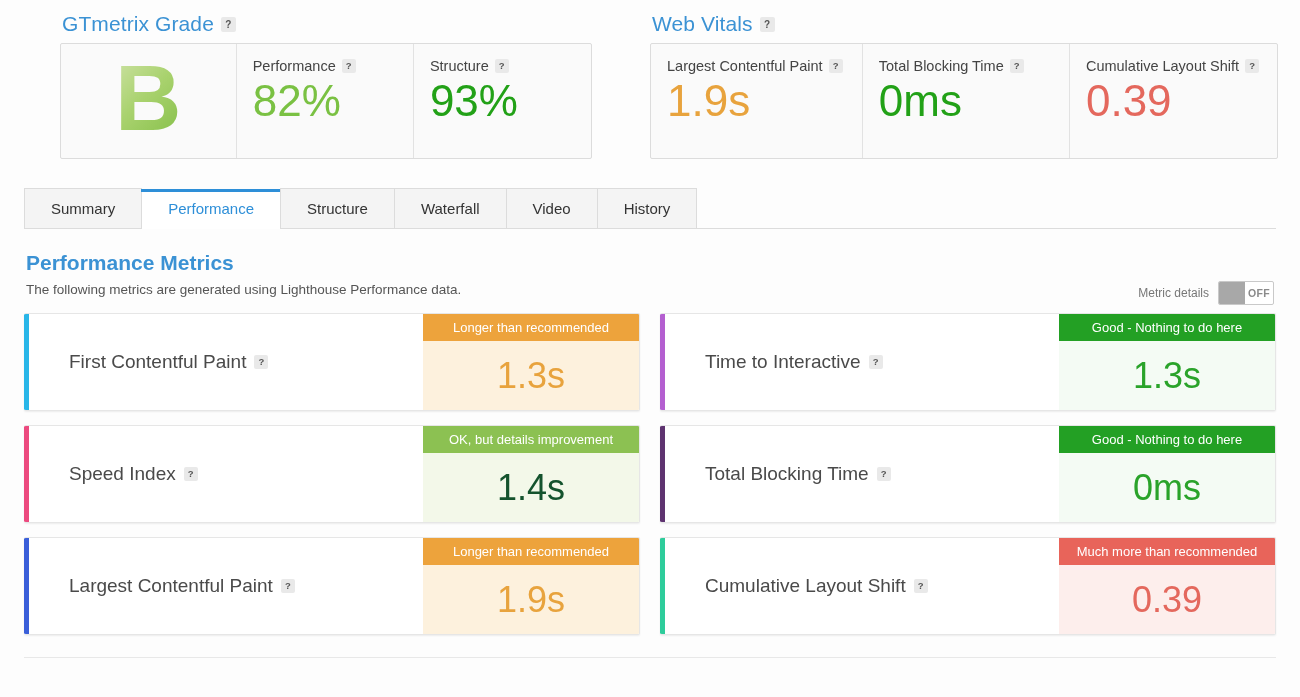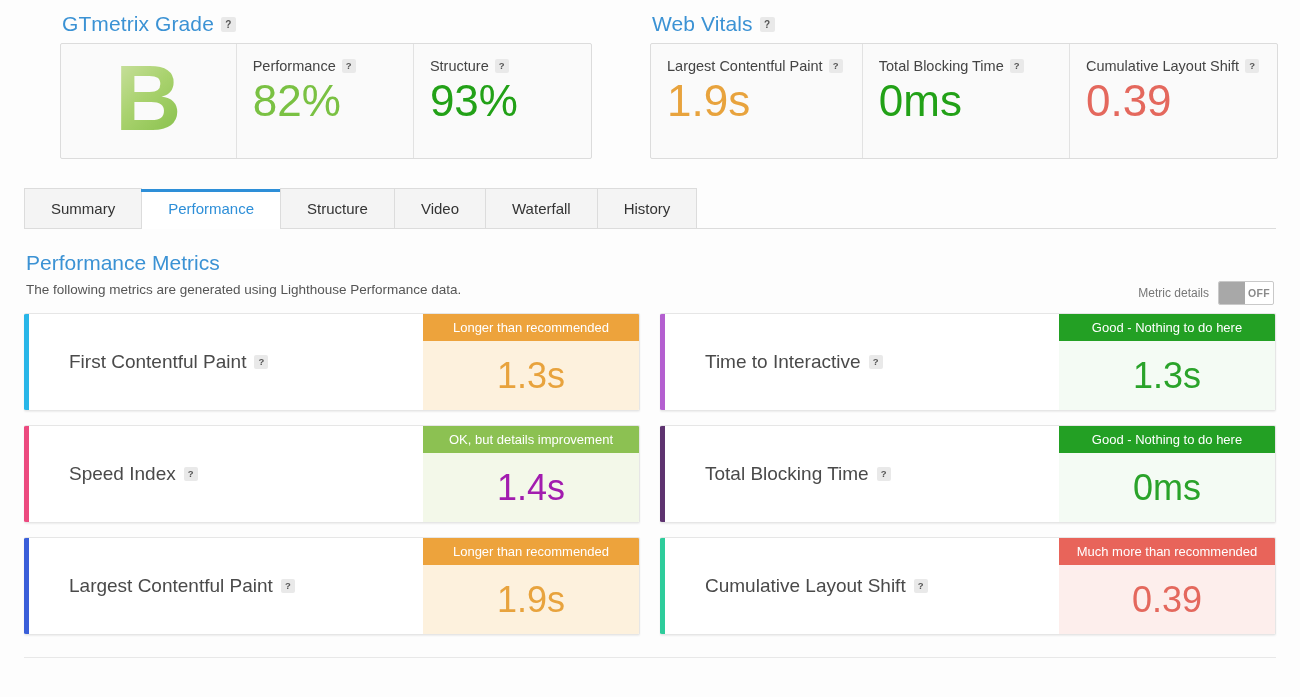--- a/index.html
+++ b/index.html
@@ -149,21 +149,21 @@
     left: -1px; right: -1px; top: 0;
     height: 3px;
     background: #2e8fd8;
   }
 
   
   .section-head { margin-top: 22px; position: relative; }
   .section-title {
     font-size: 21px;
     color: #3b92d4;
-    font-weight: 400;
+    font-weight: 700;
     margin: 0 0 7px 2px;
   }
   .section-sub {
     font-size: 13.5px;
     color: #555;
     margin-left: 2px;
   }
   .metric-toggle {
     position: absolute;
     right: 2px;
@@ -248,21 +248,21 @@
     justify-content: center;
     font-size: 36px;
     font-weight: 400;
   }
 
   .b-orange { background: #eda33c; }
   .f-orange { background: #fdf1dd; color: #e8a33d; }
   .b-green  { background: #23a024; }
   .f-green  { background: #f4fbf4; color: #2aa32a; }
   .b-ygreen { background: #8cc152; }
-  .f-ygreen { background: #f3f8e9; color: #a21caf; }
+  .f-ygreen { background: #f3f8e9; color: #14532d; }
   .b-red    { background: #e8645a; }
   .f-red    { background: #fdeeec; color: #e4685d; }
 
   .bottom-rule {
     margin-top: 22px;
     border-top: 1px solid #e8e8e8;
   }
 </style>
 </head>
 <body>
@@ -326,22 +326,22 @@
         </div>
       </div>
     </div>
 
   </div>
 
   <div class="tabs">
     <div class="tab">Summary</div>
     <div class="tab active">Performance</div>
     <div class="tab">Structure</div>
+    <div class="tab">Waterfall</div>
     <div class="tab">Video</div>
-    <div class="tab">Waterfall</div>
     <div class="tab">History</div>
   </div>
 
   <div class="section-head">
     <div class="section-title">Performance Metrics</div>
     <div class="section-sub">The following metrics are generated using Lighthouse Performance data.</div>
 
     <div class="metric-toggle">
       <span class="metric-toggle-label">Metric details</span>
       <span class="switch">

